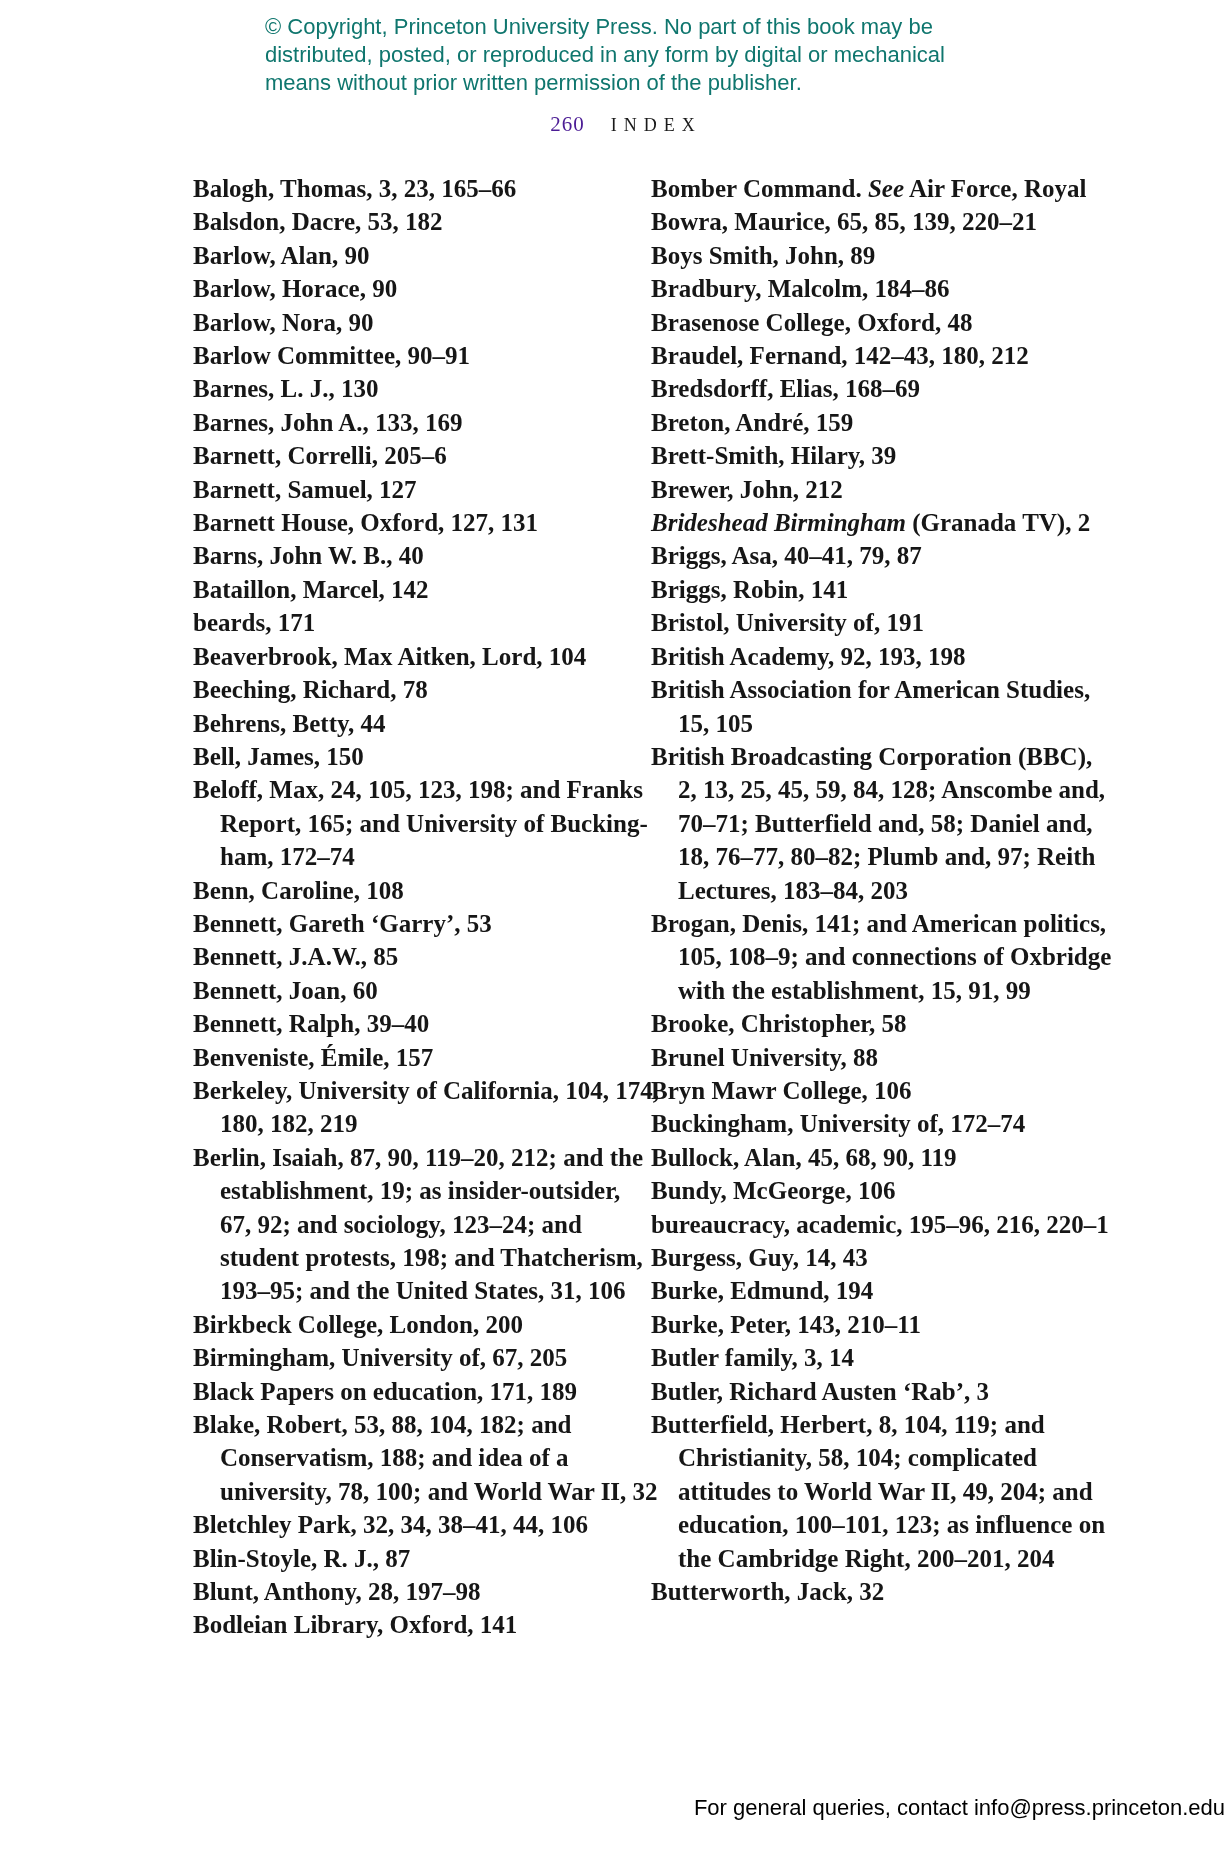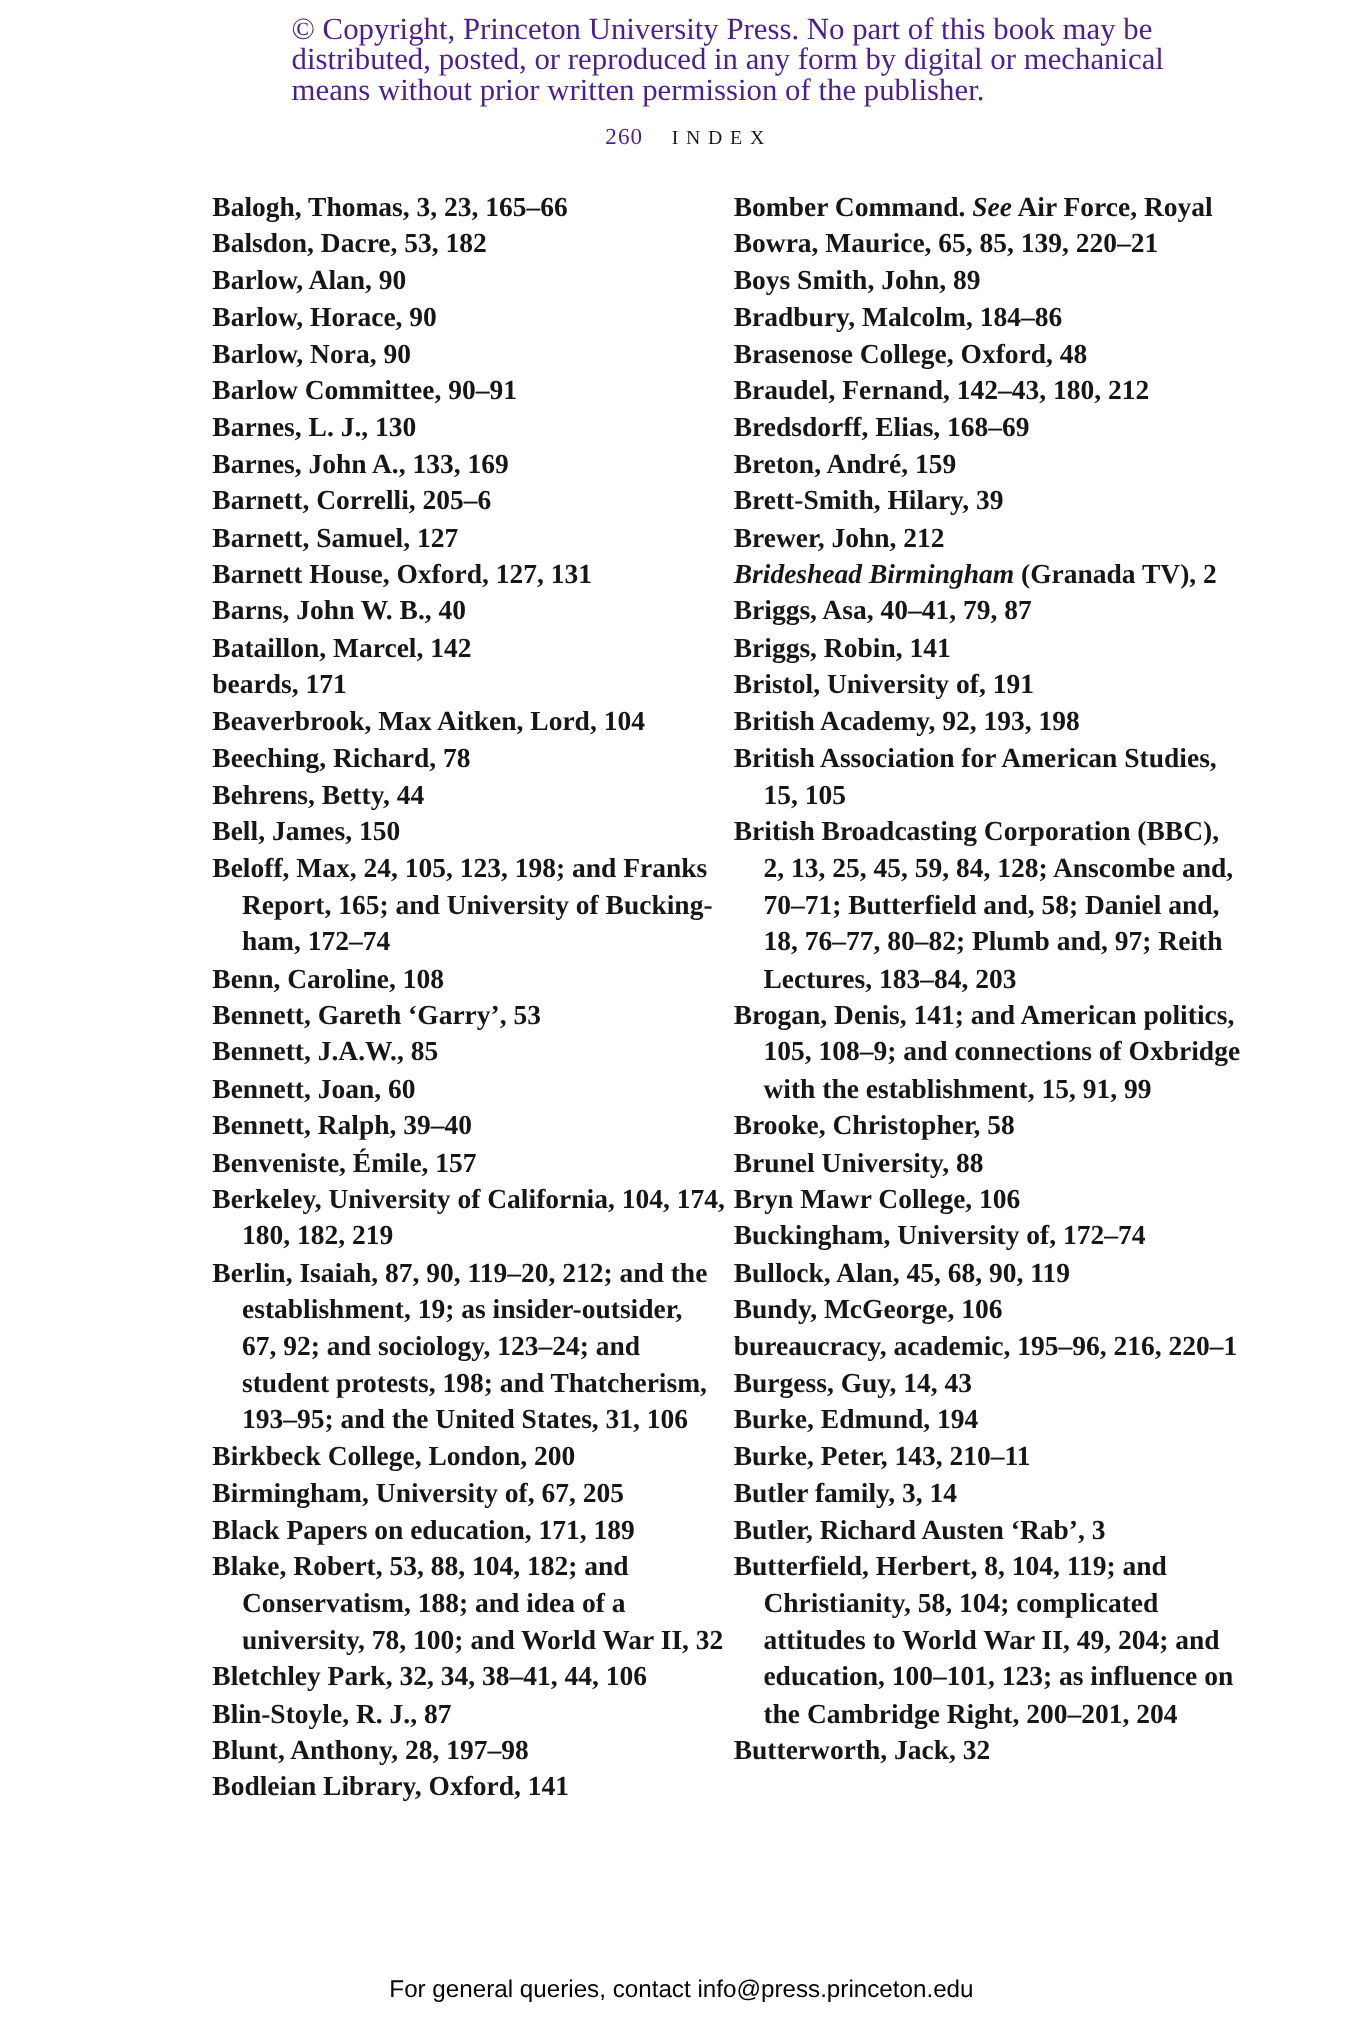--- a/index.html
+++ b/index.html
@@ -9,24 +9,24 @@
     background: #ffffff;
     position: relative;
     overflow: hidden;
     font-family: "Liberation Serif", serif;
     color: #161616;
   }
   .copyright {
     position: absolute;
     left: 265px;
     top: 13px;
-    font-family: Liberation Serif, serif;
-    font-size: 28px;
+    font-family: Liberation Sans, sans-serif;
+    font-size: 22px;
     line-height: 28px;
-    color: #4c1d95;
+    color: #0f766e;
   }
   .page-header {
     position: absolute;
     top: 112px;
     left: 27px;
     width: 1198px;
     text-align: center;
     white-space: nowrap;
   }
   .page-number {
@@ -41,35 +41,35 @@
     color: #1a1a1a;
   }
   .columns {
     position: absolute;
     left: 193px;
     top: 172px;
     display: flex;
   }
   .col { flex: none; font-weight: bold; }
   .col-left  { width: 458px; }
-  .col-right { width: 450px; margin-left: 16px; }
+  .col-right { width: 450px; }
   .idx-line {
     font-size: 25px;
     line-height: 33.4px;
     white-space: nowrap;
     color: #161616;
   }
   .idx-line.cont { padding-left: 27px; }
   .idx-line i { font-style: italic; }
   .page-footer {
     position: absolute;
     top: 1795px;
     left: 14px;
     width: 1211px;
-    text-align: center;
+    text-align: right;
     font-family: "Liberation Sans", sans-serif;
     font-size: 22px;
     color: #000000;
   }
 </style>
 </head>
 <body>
 
 <div class="copyright">
   <div>© Copyright, Princeton University Press. No part of this book may be</div>

